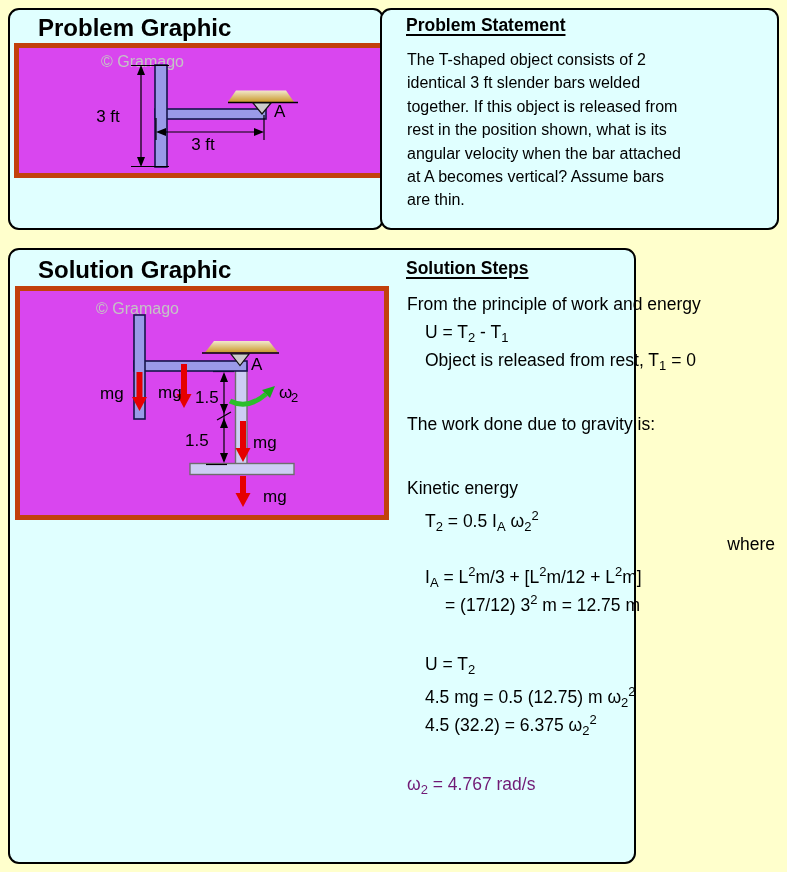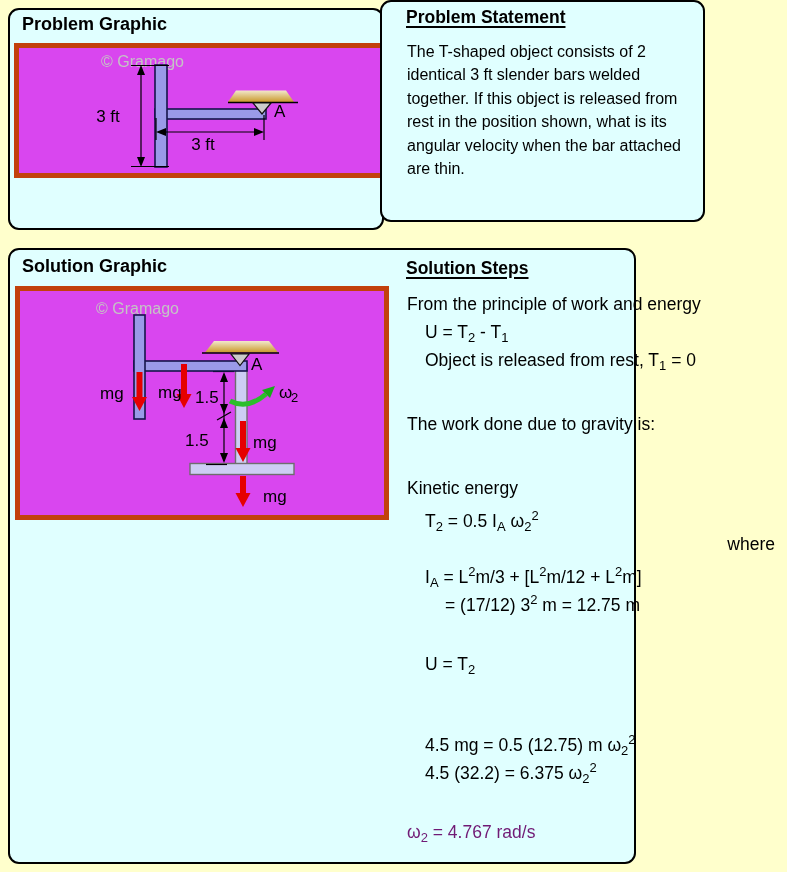--- a/index.html
+++ b/index.html
@@ -5,21 +5,21 @@
   html,body { margin:0; padding:0; }
   .page {
     position:relative; width:787px; height:872px;
     background:#FFFFCC; overflow:hidden;
     font-family:"Liberation Sans", sans-serif; color:#000;
   }
   .panel {
     position:absolute; box-sizing:border-box;
     background:#E0FFFF; border:2px solid #000; border-radius:11px;
   }
-  .panel-title { position:absolute; font-size:18px; font-weight:bold; white-space:nowrap; }
+  .panel-title { position:absolute; font-size:24px; font-weight:bold; white-space:nowrap;margin-left:16px; }
   .heading {
     position:absolute; font-size:17.5px; font-weight:bold; white-space:nowrap;
     text-decoration:underline; text-decoration-thickness:2px; text-underline-offset:3px;
   }
   .gbox { position:absolute; box-sizing:border-box; background:#d946ef; border:5px solid #c2410c; }
   .stmt { position:absolute; font-size:16px; line-height:23.4px; }
   .steps { position:absolute; font-size:17.5px; }
   .step-line { height:28px; line-height:28px; white-space:pre; }
   .step-spacer { height:36px; }
   .red { color:#701a75; }
@@ -78,28 +78,29 @@
           <polygon points="245,84 235,80 235,88" fill="#000" stroke="none"></polygon>
         </g>
 
         <text class="lbl" x="89" y="74" text-anchor="middle">3 ft</text>
         <text class="lbl" x="184" y="102" text-anchor="middle">3 ft</text>
         <text class="lbl" x="255" y="69">A</text>
       </svg>
     </div>
   </section>
 
-  <section class="panel" style="left:380px; top:0; width:325px; height:222px;">
+  <section class="panel" style="left:380px; top:8px; width:399px; height:222px;">
     <div class="heading" style="left:24px; top:5px;">Problem Statement</div>
     <div class="stmt" style="left:25px; top:38px; width:368px;" id="statement-lines">
         <div class="stmt-line">The T-shaped object consists of 2</div>
         <div class="stmt-line">identical 3 ft slender bars welded</div>
         <div class="stmt-line">together. If this object is released from</div>
         <div class="stmt-line">rest in the position shown, what is its</div>
         <div class="stmt-line">angular velocity when the bar attached</div>
+        <div class="stmt-line">at A becomes vertical? Assume bars</div>
         <div class="stmt-line">are thin.</div>
       </div>
   </section>
 
   <section class="panel" style="left:8px; top:248px; width:628px; height:616px;">
     <div class="panel-title" style="left:12px; top:6px;">Solution Graphic</div>
 
     <div class="gbox" style="left:5px; top:36px; width:374px; height:234px;">
       <svg width="372" height="232" viewBox="0 0 372 232">
         <defs>
@@ -180,20 +181,20 @@
         <div class="step-spacer"></div>
         <div class="step-line" style="padding-left: 0px;"><span>The work done due to gravity is:</span></div>
         <div class="step-spacer"></div>
         <div class="step-line" style="padding-left: 0px;"><span>Kinetic energy</span></div>
         <div class="step-line" style="padding-left: 18px;"><span>T</span><span class="sub">2</span><span> = 0.5 I</span><span class="sub">A</span><span> ω</span><span class="sub">2</span><span class="sup">2</span></div>
         <div class="step-line" style="padding-left: 44px; text-align: right;"><span>where</span></div>
         <div class="step-line" style="padding-left: 18px;"><span>I</span><span class="sub">A</span><span> = L</span><span class="sup">2</span><span>m/3 + [L</span><span class="sup">2</span><span>m/12 + L</span><span class="sup">2</span><span>m]</span></div>
         <div class="step-line" style="padding-left: 38px;"><span>= (17/12) 3</span><span class="sup">2</span><span> m = 12.75 m</span></div>
         <div class="step-spacer"></div>
         <div class="step-line" style="padding-left: 18px;"><span>U = T</span><span class="sub">2</span></div>
-        <div class="step-line" style="padding-left: 18px; margin-top: 48px;"><span>4.5 mg = 0.5 (12.75) m ω</span><span class="sub">2</span><span class="sup">2</span></div>
+        <div class="step-line" style="padding-left: 18px;"><span>4.5 mg = 0.5 (12.75) m ω</span><span class="sub">2</span><span class="sup">2</span></div>
         <div class="step-line" style="padding-left: 18px;"><span>4.5 (32.2) = 6.375 ω</span><span class="sub">2</span><span class="sup">2</span></div>
         <div class="step-spacer"></div>
         <div class="step-line red" style="padding-left: 0px;"><span>ω</span><span class="sub">2</span><span> = 4.767 rad/s</span></div>
       </div>
   </section>
 
 </div>
 
 </body></html>

